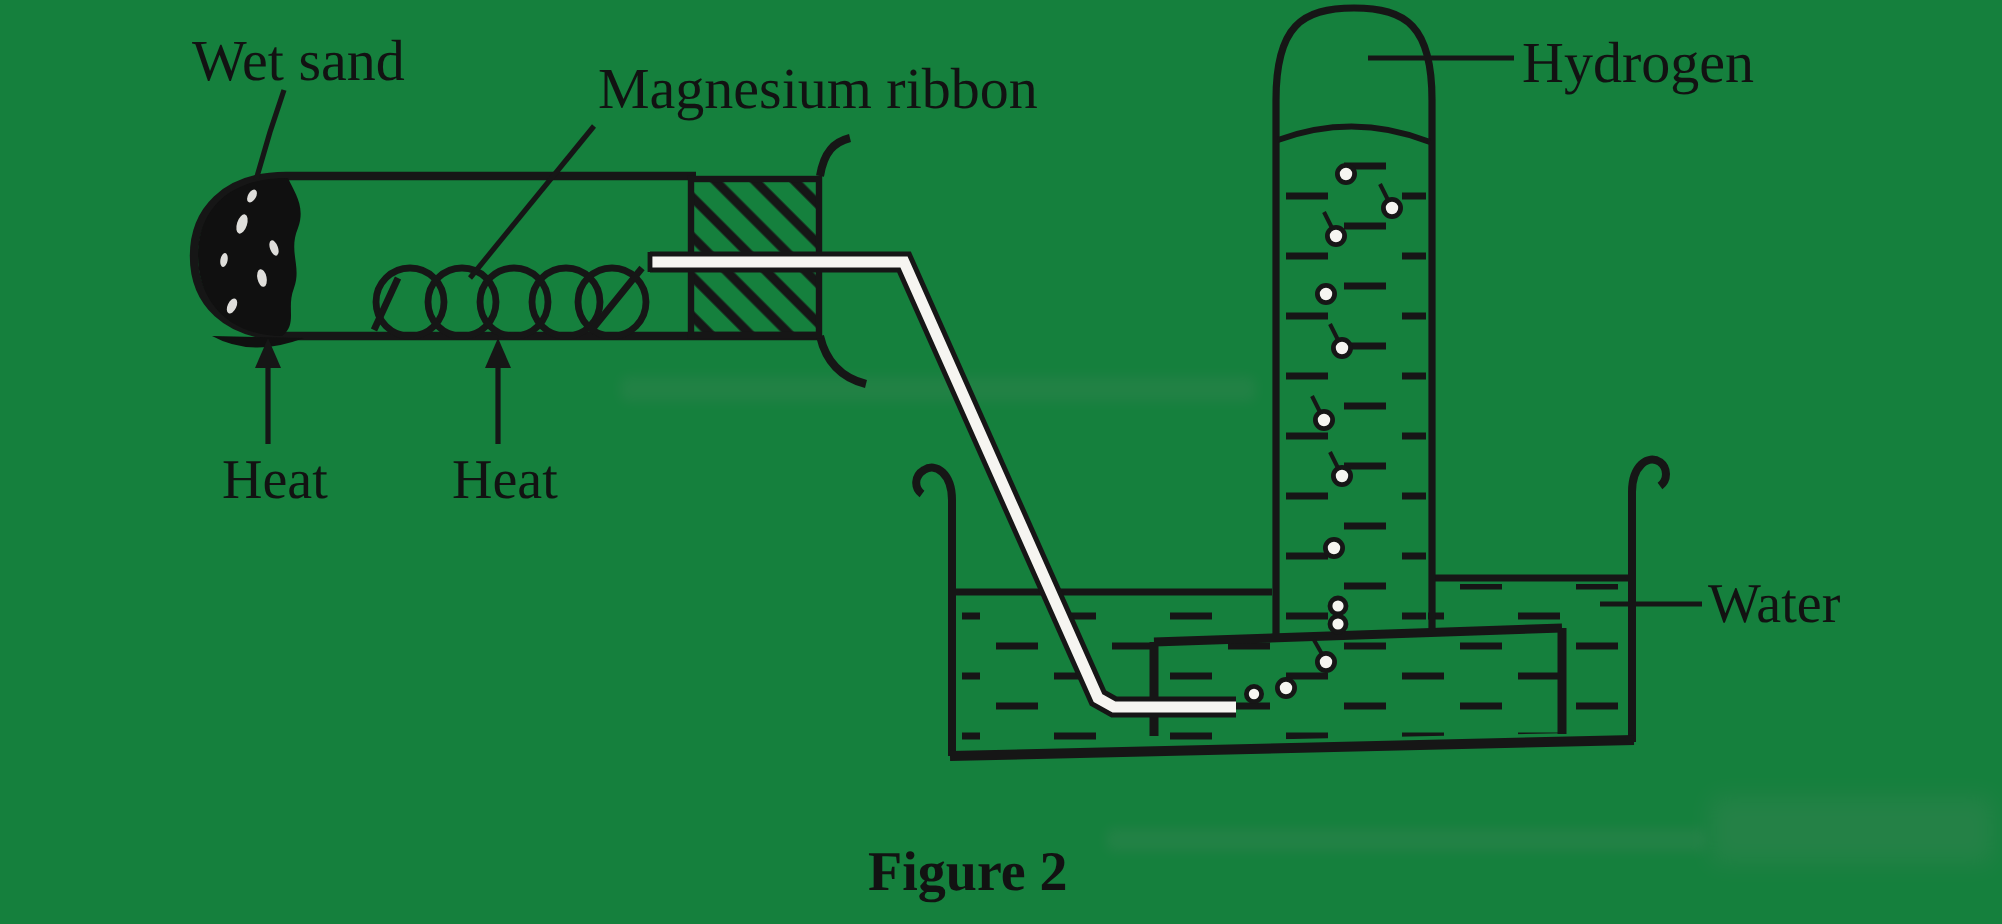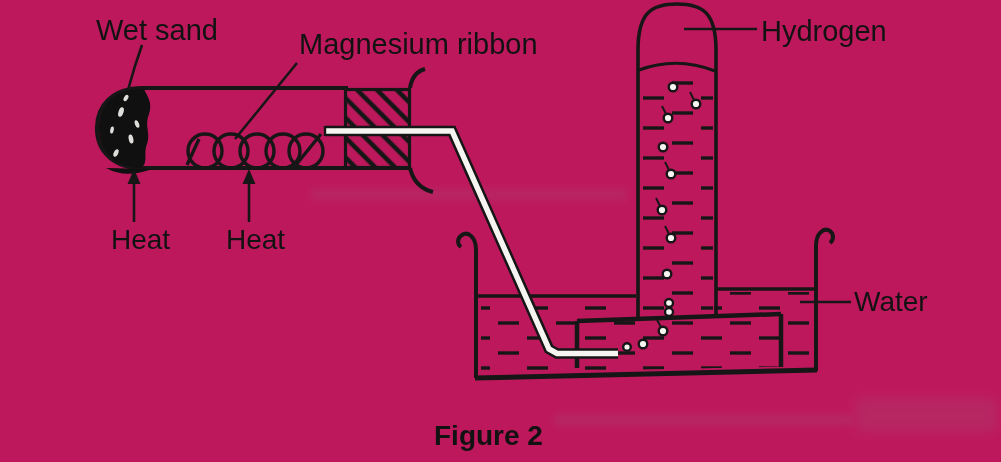--- a/index.html
+++ b/index.html
@@ -1,21 +1,21 @@
 <!DOCTYPE html>
 <html><head>
 <meta charset="utf-8">
 <style>
   html,body{margin:0;padding:0;background:#e9e7e2;}
   .stage{
     position:relative;
     width:1001px;height:462px;
-    background:#be185d;
+    background:#15803d;
     overflow:hidden;
-    font-family:Liberation Sans, sans-serif;
+    font-family:Liberation Serif, serif;
   }
   .stage svg{position:absolute;left:0;top:0;display:block;}
   .ghost{
     position:absolute;background:#8a8a86;filter:blur(3px);
     border-radius:4px;pointer-events:none;
   }
   .ghost.g1{left:310px;top:188px;width:318px;height:13px;opacity:.10;}
   .ghost.g2{left:553px;top:414px;width:300px;height:12px;opacity:.11;}
   .ghost.g3{left:855px;top:398px;width:142px;height:34px;opacity:.13;filter:blur(6px);}
   text{fill:#121212;}

